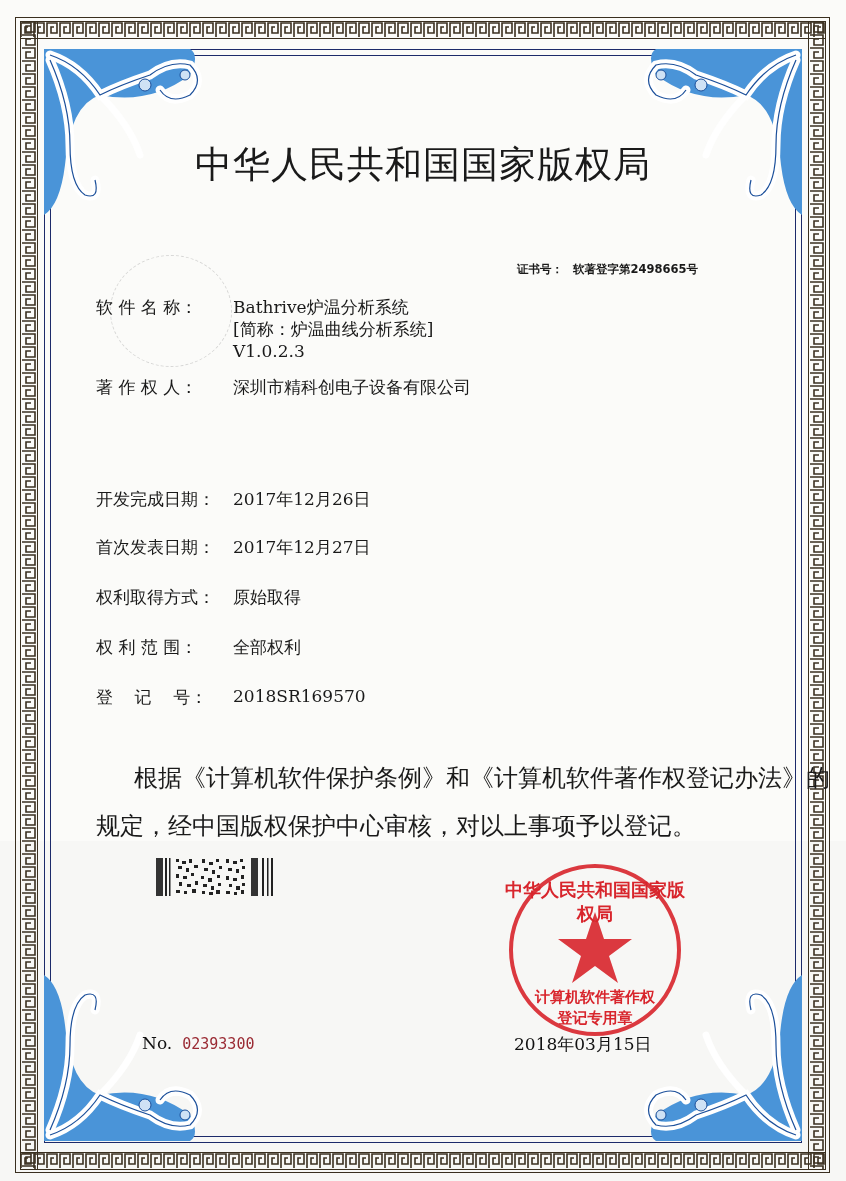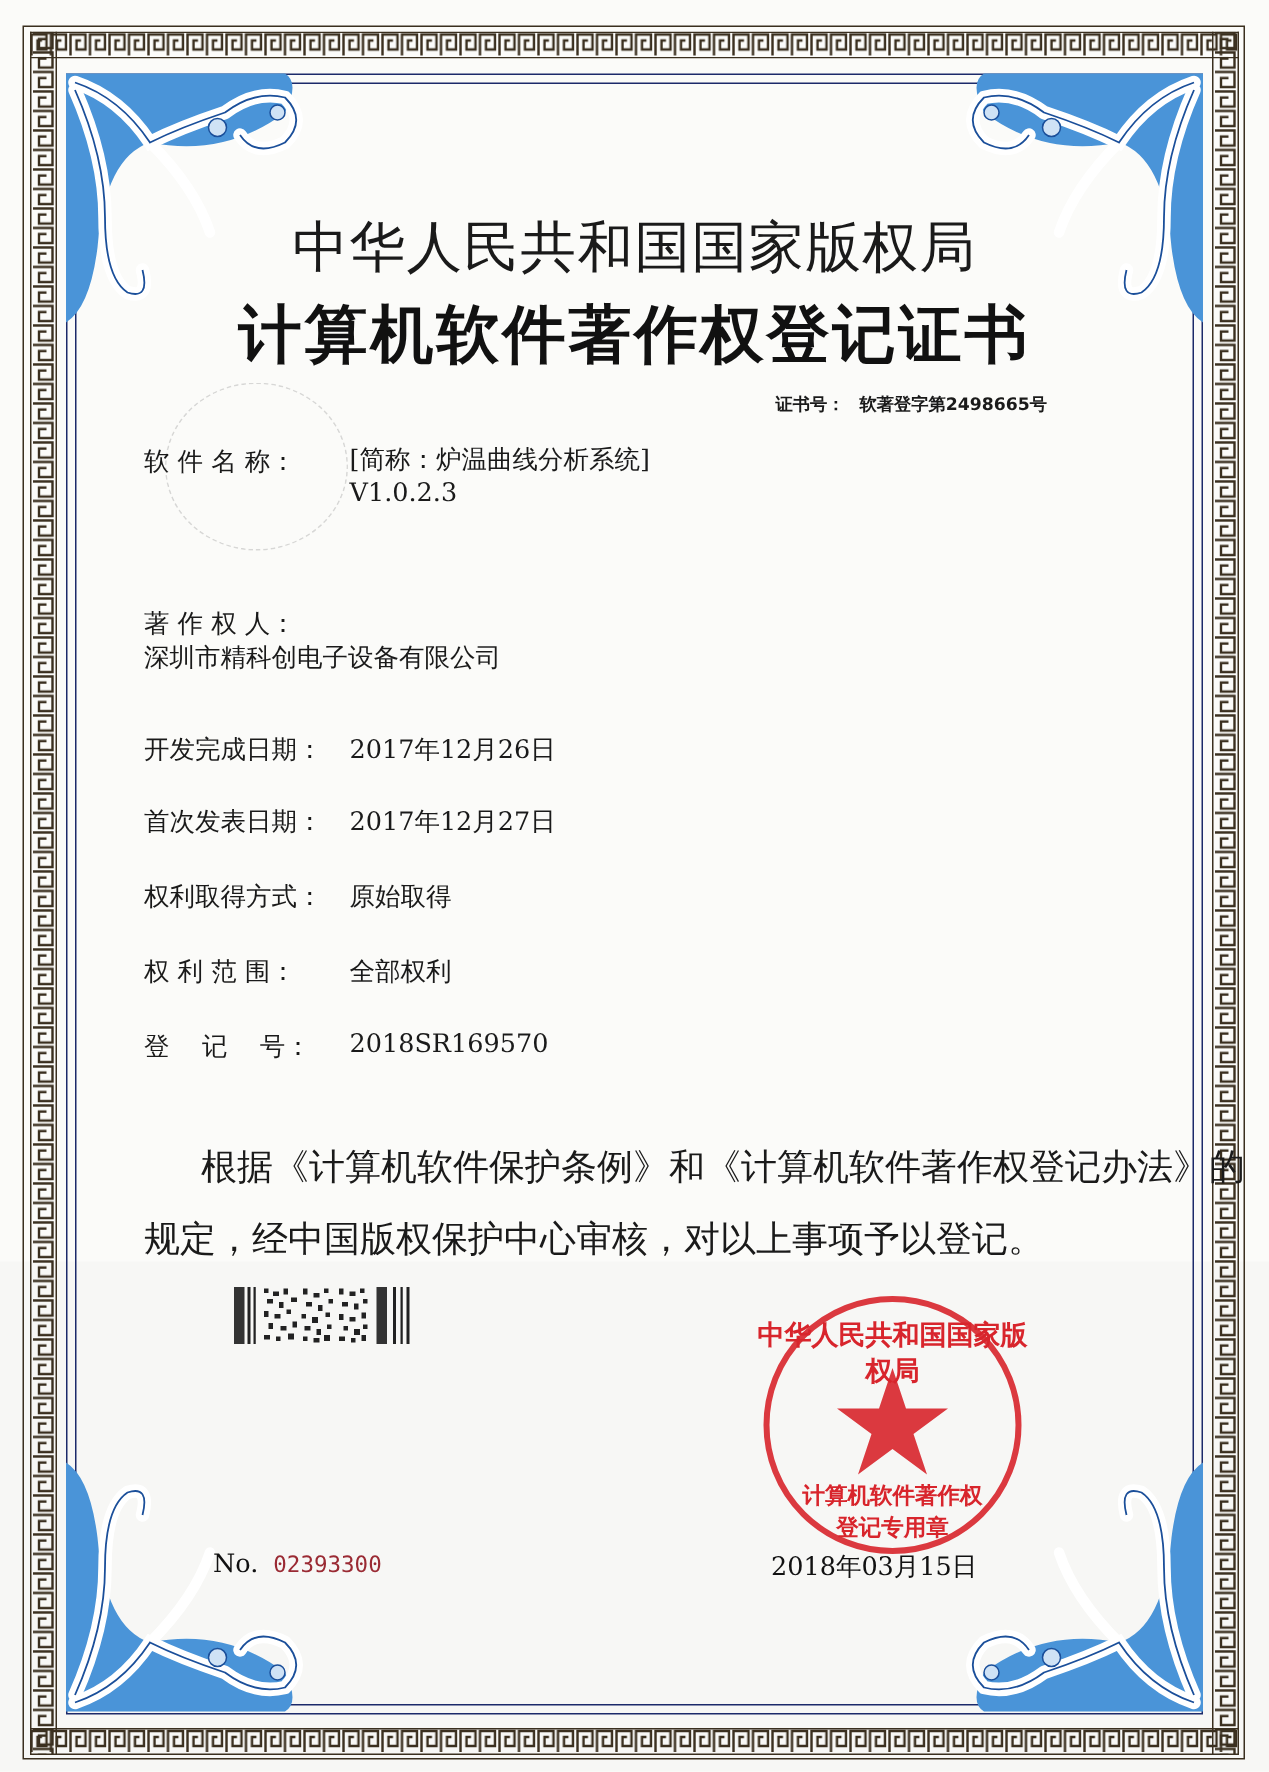--- a/index.html
+++ b/index.html
@@ -173,33 +173,33 @@
     <path d="M60 50 Q90 80 100 110" fill="none" stroke="#ffffff" stroke-width="7" stroke-linecap="round"></path>
     <path d="M10 10 Q40 20 60 50 Q80 40 110 30 Q130 15 150 20 Q165 35 150 50 Q130 60 120 45" fill="none" stroke="#1b4f9a" stroke-width="1.2"></path>
     <path d="M10 15 Q30 60 30 100 Q30 140 45 150 Q60 155 55 135" fill="none" stroke="#1b4f9a" stroke-width="1.2"></path>
     <circle cx="105" cy="40" r="6" fill="#cfe2f5" stroke="#1b4f9a"></circle>
     <circle cx="145" cy="30" r="5" fill="#cfe2f5" stroke="#1b4f9a"></circle>
   </svg>
 
   <div class="watermark"></div>
 
   <div class="title1">中华人民共和国国家版权局</div>
-  <div class="title2">计算机软件著作权登记证书</div>
   <div class="certno">
     <span>证书号：</span><span>软著登字第2498665号</span>
   </div>
 
   <div class="field" style="top:296px;">
     <div class="label">软 件 名 称：</div>
     <div class="value value-lines">
+      <div>Bathrive炉温分析系统</div>
       <div>[简称：炉温曲线分析系统]</div>
       <div>V1.0.2.3</div>
     </div>
   </div>
-  <div class="field" style="top:404px;flex-direction:column;">
+  <div class="field" style="top:376px;">
     <div class="label">著 作 权 人：</div>
     <div class="value">深圳市精科创电子设备有限公司</div>
   </div>
   <div class="field" style="top:488px;">
     <div class="label">开发完成日期：</div>
     <div class="value">2017年12月26日</div>
   </div>
   <div class="field" style="top:536px;">
     <div class="label">首次发表日期：</div>
     <div class="value">2017年12月27日</div>

